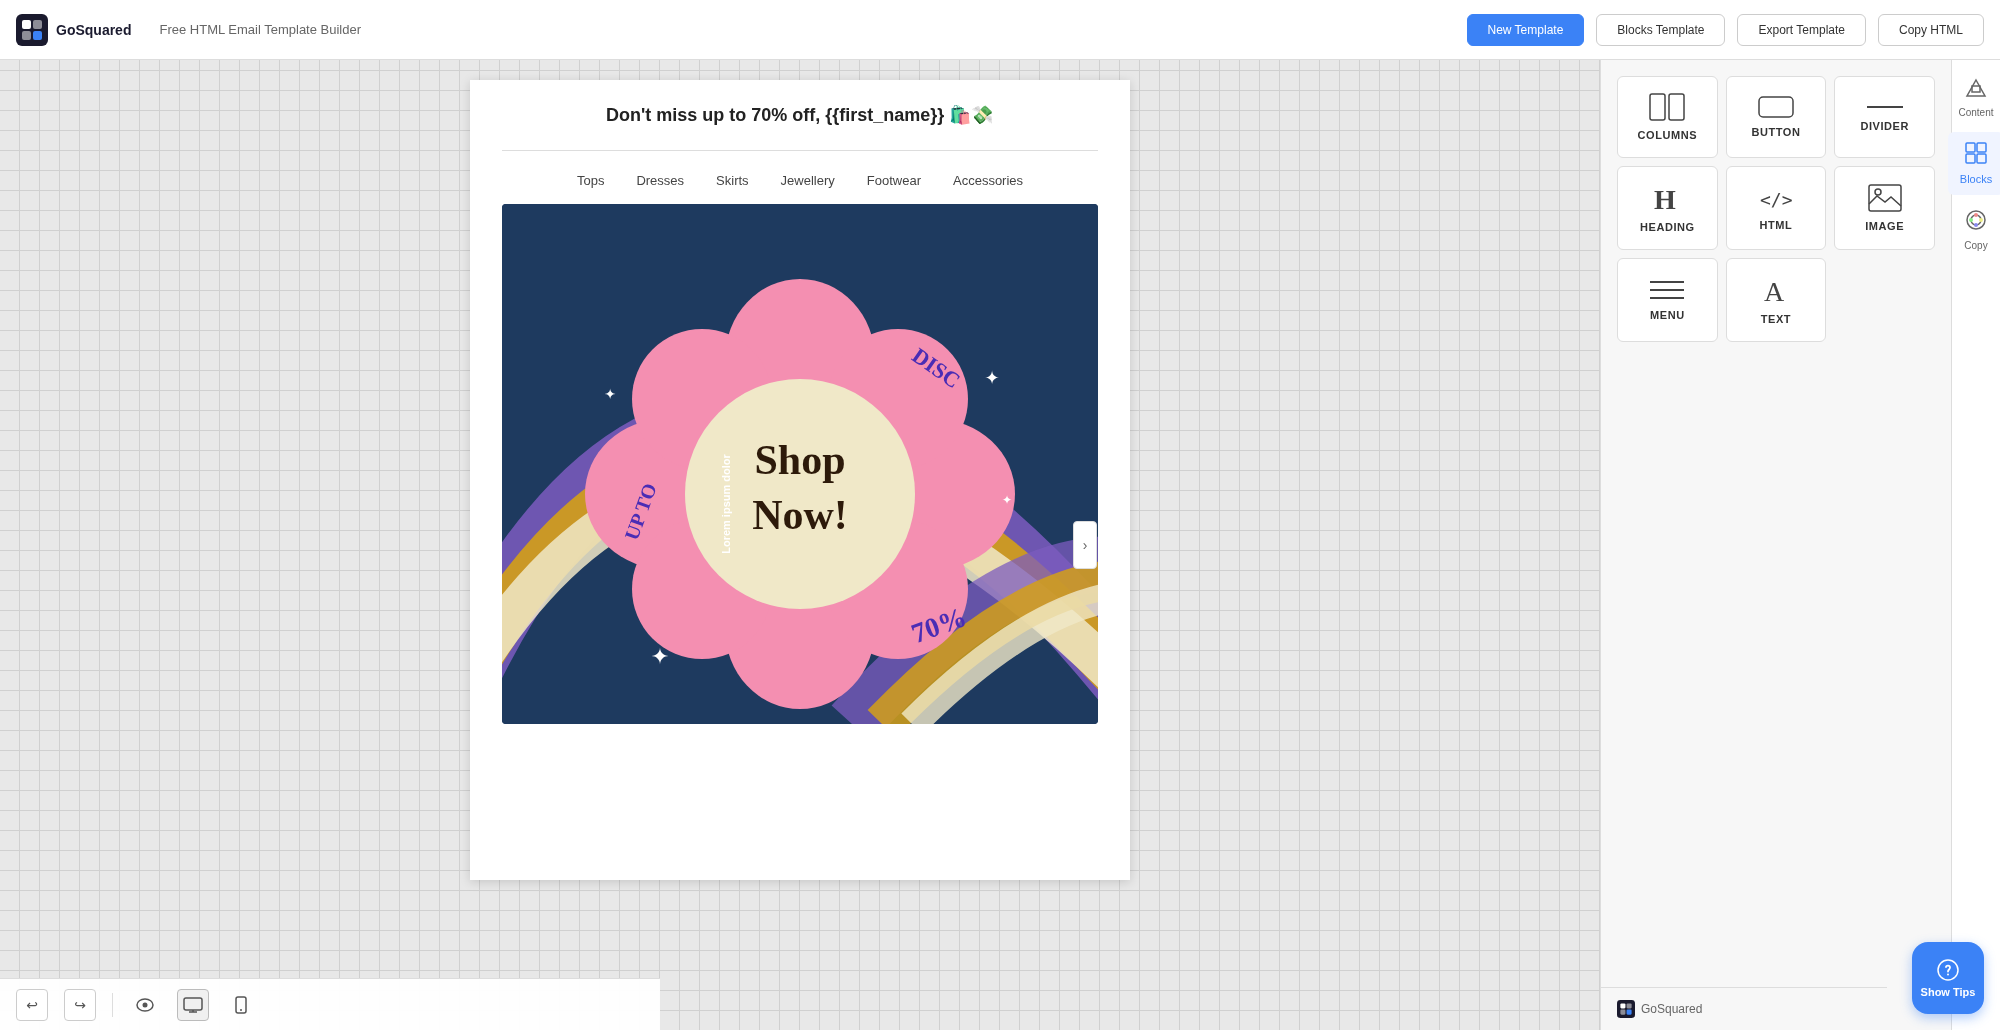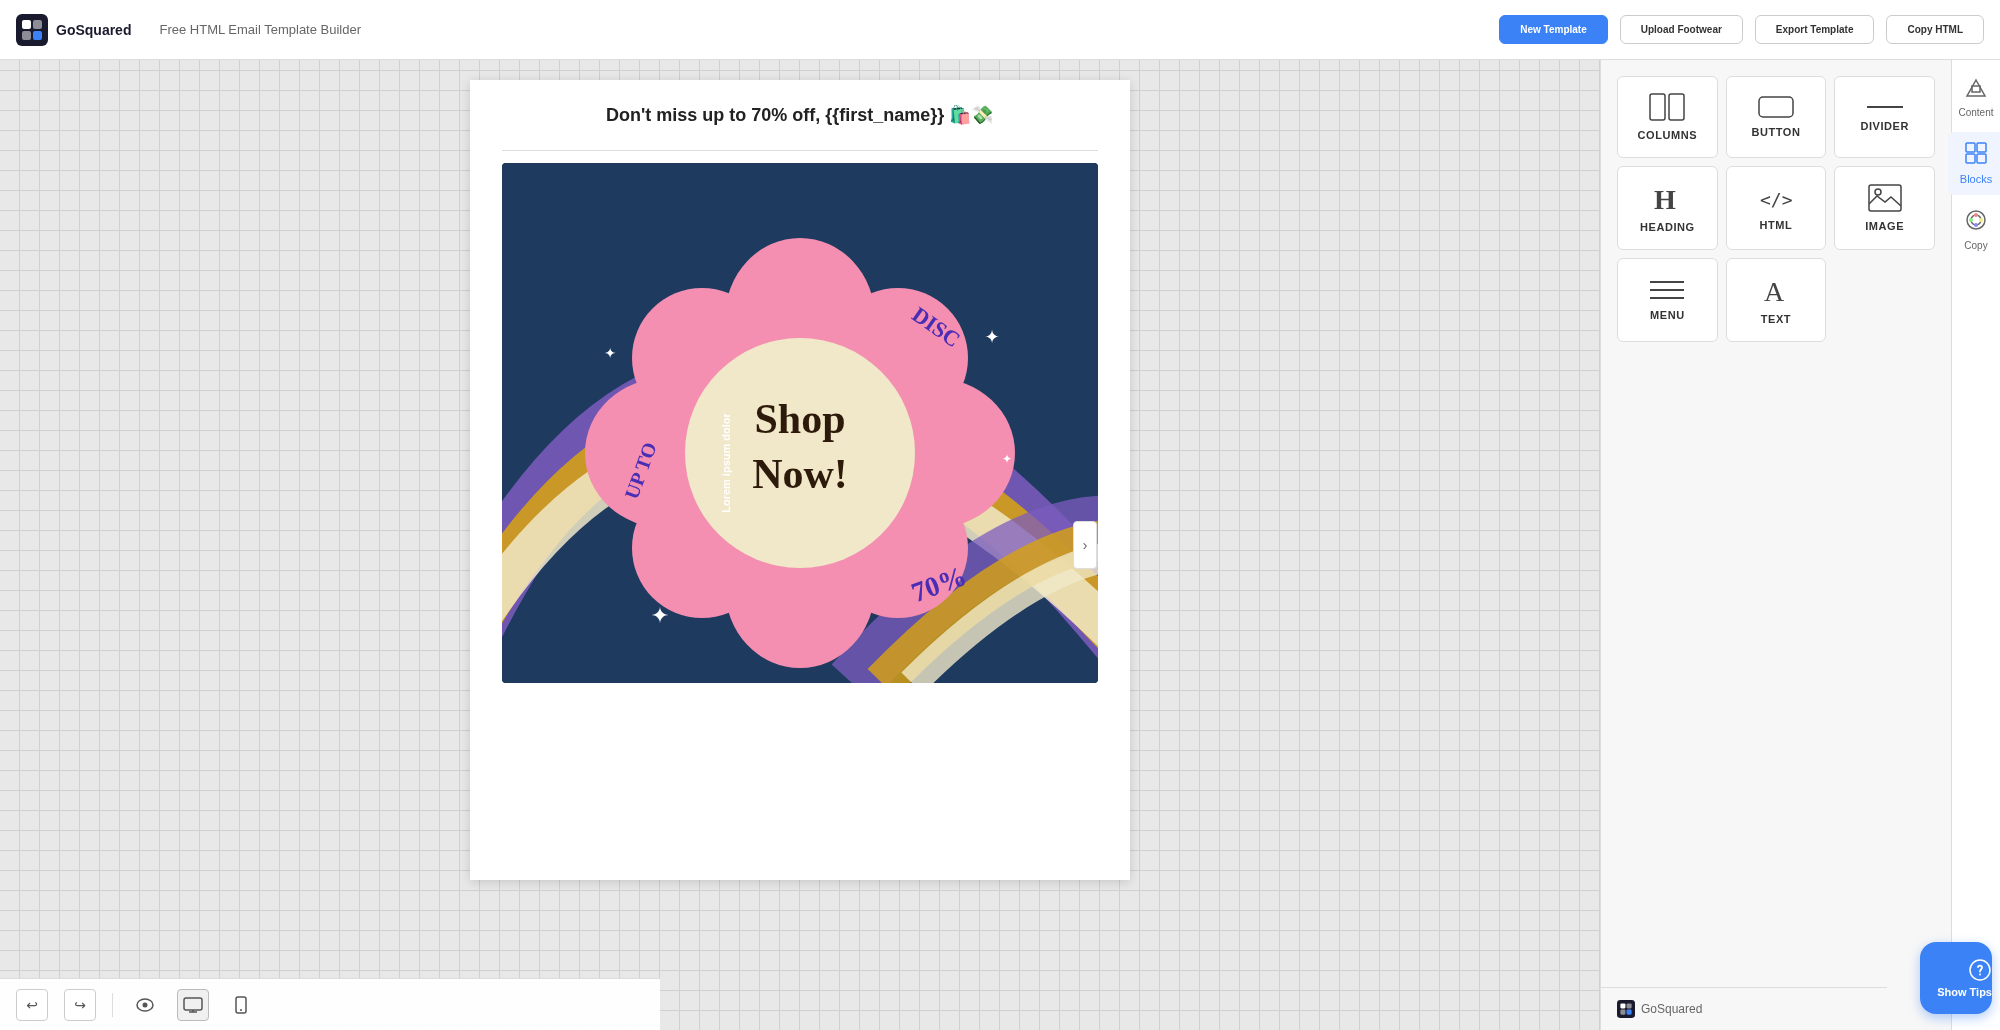--- a/index.html
+++ b/index.html
@@ -10,21 +10,21 @@
       display: flex; align-items: center; height: 60px;
       background: #fff; border-bottom: 1px solid #ddd;
       padding: 0 16px; gap: 12px; position: fixed; top: 0; left: 0; right: 0; z-index: 100;
     }
     #logo-area {
       display: flex; align-items: center; gap: 8px; margin-right: 12px;
     }
     #logo-icon { width: 32px; height: 32px; }
     .spacer { flex: 1; }
     .top-btn {
-      padding: 8px 20px; border-radius: 6px; font-size: 10px; font-weight: 700;
+      padding: 8px 20px; border-radius: 6px; font-size: 12px; font-weight: 400;
       cursor: pointer; border: 1px solid #ccc; background: #fff; color: #333;
     }
     .top-btn.primary { background: #3b82f6; color: #fff; border-color: #3b82f6; }
 
     
     #main {
       display: flex; position: fixed; top: 60px; left: 0; right: 0; bottom: 0;
     }
 
     
@@ -130,24 +130,24 @@
     
     #panel-toggle {
       position: absolute; left: 1073px; top: 50%; transform: translateY(-50%);
       width: 24px; height: 48px; background: #fff; border: 1px solid #ddd;
       border-radius: 4px; display: flex; align-items: center; justify-content: center;
       cursor: pointer; z-index: 60; color: #666; font-size: 14px;
     }
 
     
     #show-tips {
-      position: fixed; bottom: 16px; right: 8px;
+      position: fixed; bottom: 16px; right: 16px;
       width: 72px; height: 72px; background: #3b82f6; color: #fff;
       border-radius: 16px; display: flex; flex-direction: column;
-      align-items: flex-end; justify-content: center; cursor: pointer; gap: 4px;
+      align-items: center; justify-content: center; cursor: pointer; gap: 4px;
       font-size: 11px; font-weight: 600; border: none; box-shadow: 0 4px 12px rgba(59,130,246,0.4);
     }
 
     
     #panel-footer {
       padding: 12px 16px; border-top: 1px solid #ddd; display: flex; align-items: center; gap: 6px;
     }
   </style>
 </head>
 <body>
@@ -159,35 +159,43 @@
       <rect x="6" y="6" width="9" height="9" rx="2" fill="#fff"></rect>
       <rect x="17" y="6" width="9" height="9" rx="2" fill="#fff" opacity="0.5"></rect>
       <rect x="6" y="17" width="9" height="9" rx="2" fill="#fff" opacity="0.5"></rect>
       <rect x="17" y="17" width="9" height="9" rx="2" fill="#3b82f6"></rect>
     </svg>
     <span style="font-weight:700;font-size:14px;color:#1a1a2e;">GoSquared</span>
     <span style="font-size:13px;color:#666;margin-left:20px;">Free HTML Email Template Builder</span>
   </div>
   <div class="spacer"></div>
   <button class="top-btn primary">New Template</button>
-  <button class="top-btn">Upload Footwear</button>
+  <button class="top-btn">Blocks Template</button>
   <button class="top-btn">Export Template</button>
   <button class="top-btn">Copy HTML</button>
 </div>
 
 <div id="main">
 
   <div id="canvas-area">
     <div id="email-canvas">
 
       <div class="email-header">
         <div class="email-subject">Don't miss up to 70% off, {{first_name}} 🛍️💸</div>
       </div>
       <hr class="email-divider">
 
+      <nav class="email-nav">
+        <a>Tops</a>
+        <a>Dresses</a>
+        <a>Skirts</a>
+        <a>Jewellery</a>
+        <a>Footwear</a>
+        <a>Accessories</a>
+      </nav>
 
       <div class="email-image-block">
         <div class="shop-image">
           <svg class="shop-svg" viewBox="0 0 596 520" preserveAspectRatio="xMidYMid slice">
 
             <rect width="596" height="520" fill="#1e3a5f"></rect>
 
             <path d="M -60 520 Q 200 -80 660 520" stroke="#7c5cbf" stroke-width="70" fill="none" opacity="0.85"></path>
 
             <path d="M -60 520 Q 200 -20 660 520" stroke="#d4a017" stroke-width="50" fill="none" opacity="0.9"></path>

